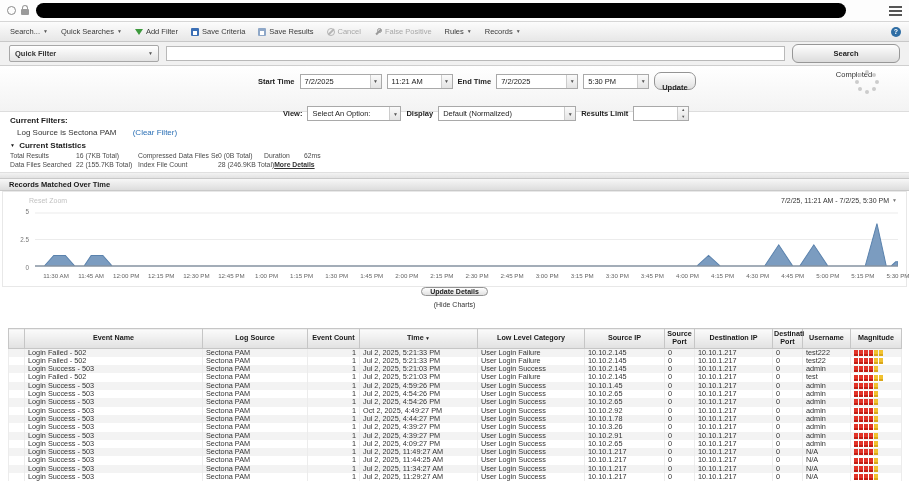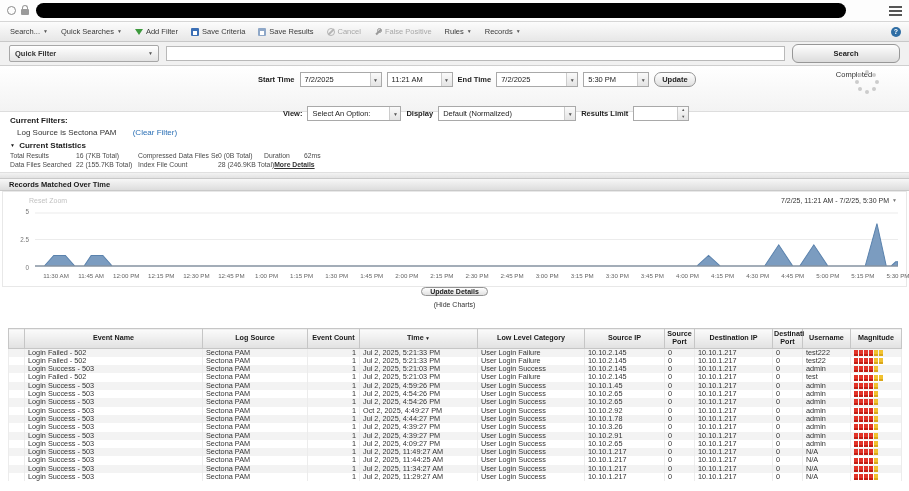--- a/index.html
+++ b/index.html
@@ -58,21 +58,21 @@
   .param-row { position:absolute; display:flex; align-items:center; gap:5px; }
   .param-row.r1 { left:258px; top:6px; }
   .param-row.r2 { left:283px; top:40px; }
   .plabel { font-weight:bold; color:#222; white-space:nowrap; }
   .dd { height:15px; background:#fff; border:1px solid #a9a9a9; display:flex; align-items:center;
     justify-content:space-between; padding:0 0 0 4px; color:#222; }
   .dd .dd-caret { width:11px; height:100%; border-left:1px solid #ccc; background:linear-gradient(#fafafa,#e4e4e4);
     display:flex; align-items:center; justify-content:center; font-size:5px; color:#555; }
   .w-date { width:82px; } .w-time { width:66px; } .w-view { width:94px; } .w-display { width:138px; }
   .update-btn { height:15px; border:1px solid #949494; border-radius:7px; background:linear-gradient(#fff,#e0e0e0);
-    padding:0 7px; font-weight:bold; line-height:13px; color:#222; }
+    padding:8px 7px; font-weight:bold; line-height:13px; color:#222; }
   .stepper { width:56px; height:15px; border:1px solid #a9a9a9; background:#fff; position:relative; }
   .stepper .arrows { position:absolute; right:0; top:0; width:11px; height:100%; border-left:1px solid #ccc;
     background:linear-gradient(#fafafa,#e4e4e4); font-size:4px; color:#555; text-align:center; line-height:6.5px; }
   .status-box { position:absolute; right:24px; top:3px; width:62px; text-align:center; }
   .spinner { position:relative; width:26px; height:26px; margin:0 auto; }
   .spinner i { position:absolute; width:4px; height:4px; border-radius:50%; background:#ccc; }
   .spinner i:nth-child(1){left:11px;top:1px;} .spinner i:nth-child(2){left:18px;top:4px;}
   .spinner i:nth-child(3){left:21px;top:11px;} .spinner i:nth-child(4){left:18px;top:18px;}
   .spinner i:nth-child(5){left:11px;top:21px;} .spinner i:nth-child(6){left:4px;top:18px;}
   .spinner i:nth-child(7){left:1px;top:11px;} .spinner i:nth-child(8){left:4px;top:4px;}

